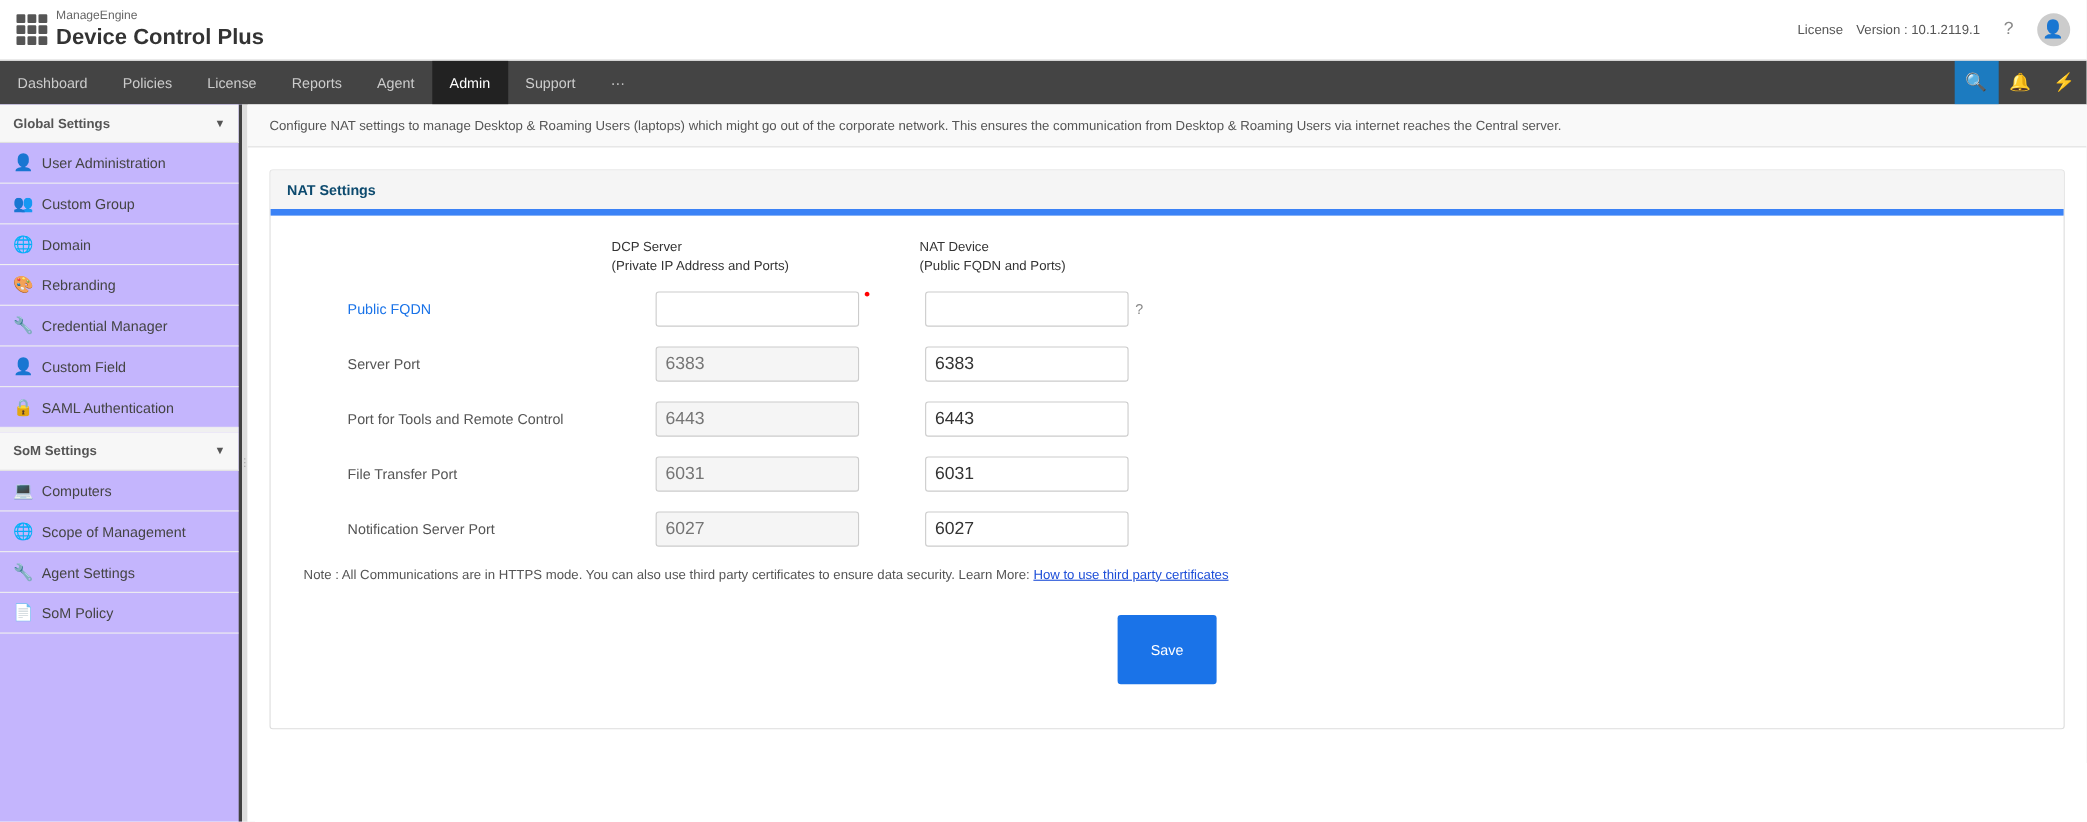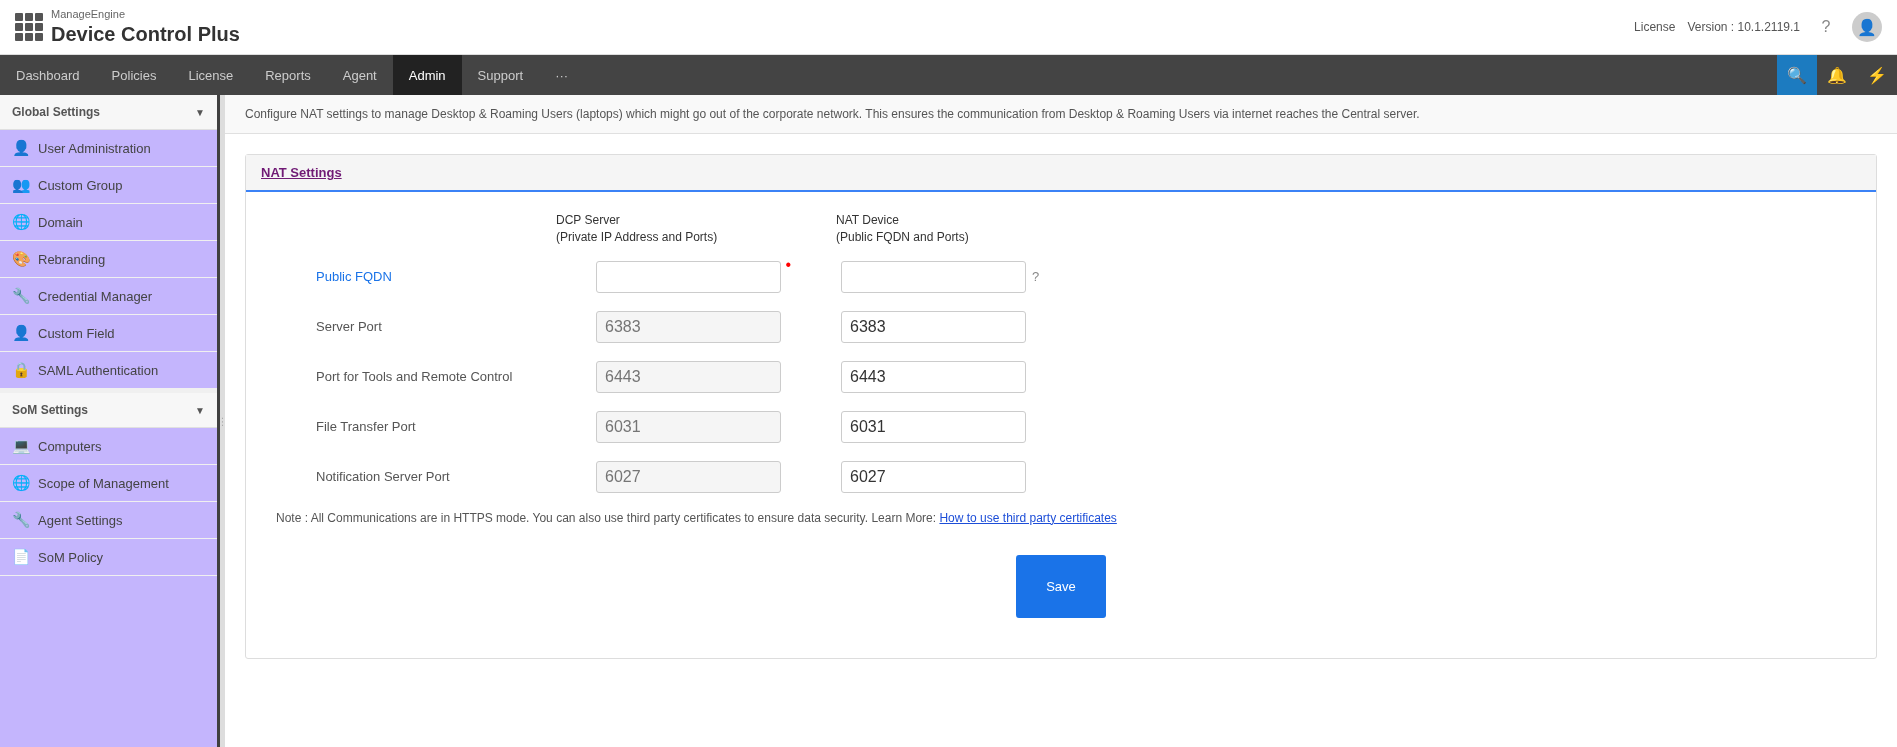--- a/index.html
+++ b/index.html
@@ -190,23 +190,22 @@
     }
     .panel-box {
       border: 1px solid #ddd;
       border-radius: 3px;
     }
     .panel-title {
       background: #f5f5f5;
       padding: 10px 15px;
       font-size: 13px;
       font-weight: bold;
-      color: #701a75;
-      border-bottom: 2px solid #3b82f6;
-      text-decoration: underline;
+      color: #0c4a6e;
+      border-bottom: 6px solid #3b82f6;
     }
     .panel-body {
       padding: 20px 30px;
     }
 
     
     .nat-columns {
       display: flex;
       margin-left: 280px;
       margin-bottom: 15px;

